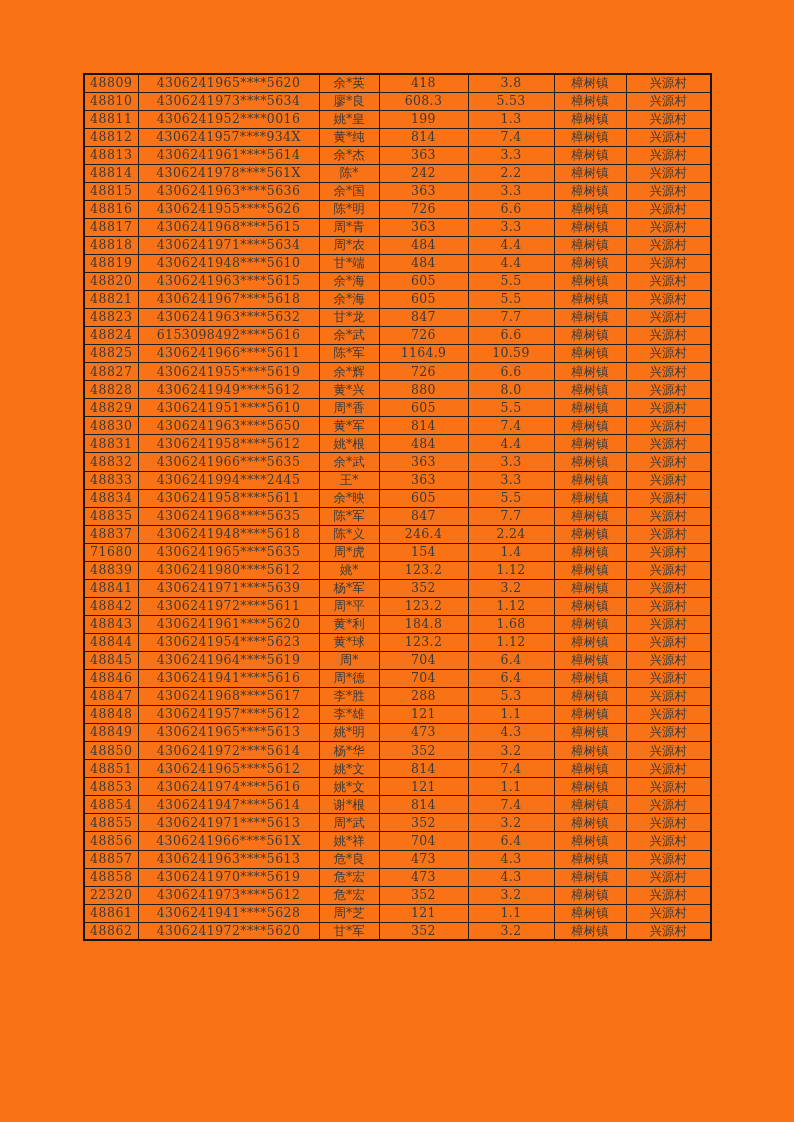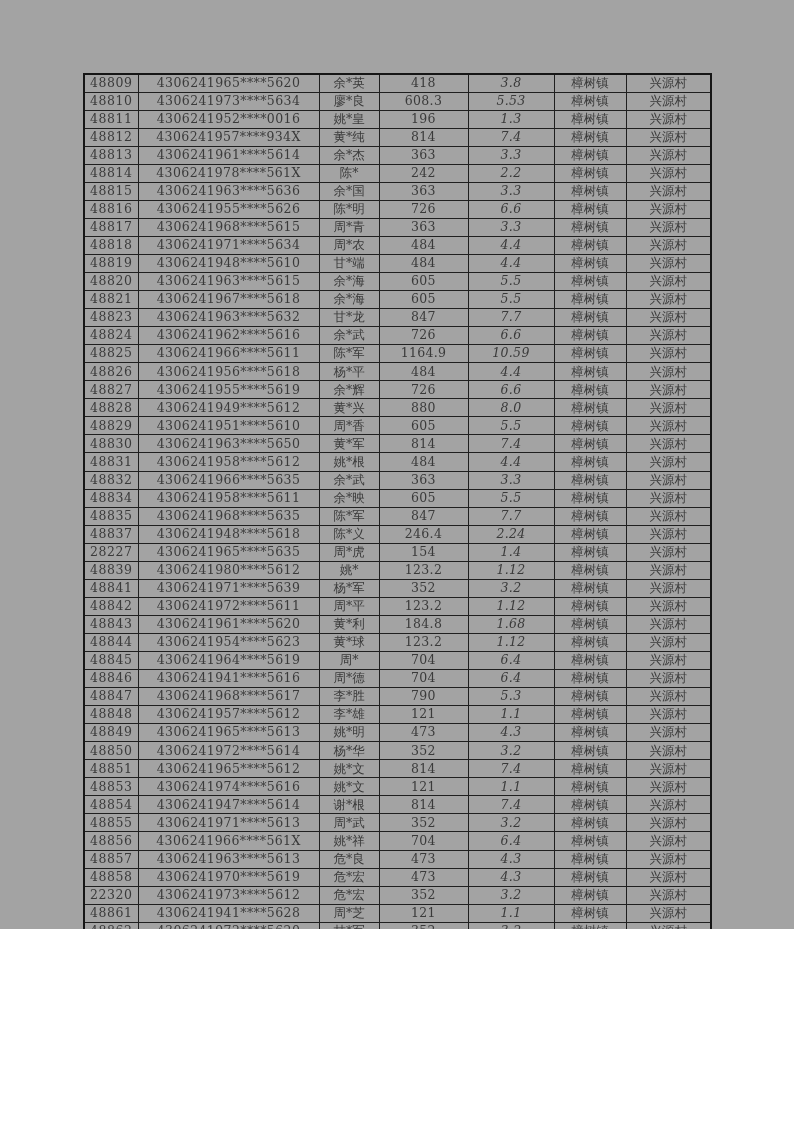--- a/index.html
+++ b/index.html
@@ -5,22 +5,22 @@
   * { margin: 0; padding: 0; box-sizing: border-box; }
   html, body {
     width: 794px;
     height: 1122px;
     background: #ffffff;
     font-family: "DejaVu Serif", "Liberation Serif", serif;
   }
   .page {
     position: relative;
     width: 794px;
-    height: 929px;
-    background: #a3a3a3;
+    height: 1122px;
+    background: #f97316;
     overflow: hidden;
   }
   table.data-table {
     position: absolute;
     left: 83px;
     top: 73px;
     width: 627px;
     border-collapse: collapse;
     table-layout: fixed;
     border: 2px solid #161616;
@@ -34,21 +34,21 @@
     font-size: 12.5px;
     line-height: 1;
     color: #3a3a3a;
     white-space: nowrap;
     overflow: hidden;
   }
   td.col-serial  { letter-spacing: 0.5px; }
   td.col-id      { letter-spacing: 0.4px; }
   td.col-name    { }
   td.col-amount  { letter-spacing: 0.3px; margin-left: 12px; }
-  td.col-area    { letter-spacing: 0.3px; font-style: italic; }
+  td.col-area    { letter-spacing: 0.3px; }
 </style>
 </head>
 <body>
 
 <div class="page">
   <table class="data-table">
     <colgroup>
       <col style="width:54px">
       <col style="width:181px">
       <col style="width:60px">
@@ -73,21 +73,21 @@
           <td class="col-name">廖*良</td>
           <td class="col-amount">608.3</td>
           <td class="col-area">5.53</td>
           <td class="col-town">樟树镇</td>
           <td class="col-village">兴源村</td>
         </tr>
         <tr>
           <td class="col-serial">48811</td>
           <td class="col-id">4306241952****0016</td>
           <td class="col-name">姚*皇</td>
-          <td class="col-amount">196</td>
+          <td class="col-amount">199</td>
           <td class="col-area">1.3</td>
           <td class="col-town">樟树镇</td>
           <td class="col-village">兴源村</td>
         </tr>
         <tr>
           <td class="col-serial">48812</td>
           <td class="col-id">4306241957****934X</td>
           <td class="col-name">黄*纯</td>
           <td class="col-amount">814</td>
           <td class="col-area">7.4</td>
@@ -179,46 +179,37 @@
           <td class="col-serial">48823</td>
           <td class="col-id">4306241963****5632</td>
           <td class="col-name">甘*龙</td>
           <td class="col-amount">847</td>
           <td class="col-area">7.7</td>
           <td class="col-town">樟树镇</td>
           <td class="col-village">兴源村</td>
         </tr>
         <tr>
           <td class="col-serial">48824</td>
-          <td class="col-id">4306241962****5616</td>
+          <td class="col-id">6153098492****5616</td>
           <td class="col-name">余*武</td>
           <td class="col-amount">726</td>
           <td class="col-area">6.6</td>
           <td class="col-town">樟树镇</td>
           <td class="col-village">兴源村</td>
         </tr>
         <tr>
           <td class="col-serial">48825</td>
           <td class="col-id">4306241966****5611</td>
           <td class="col-name">陈*军</td>
           <td class="col-amount">1164.9</td>
           <td class="col-area">10.59</td>
           <td class="col-town">樟树镇</td>
           <td class="col-village">兴源村</td>
         </tr>
         <tr>
-          <td class="col-serial">48826</td>
-          <td class="col-id">4306241956****5618</td>
-          <td class="col-name">杨*平</td>
-          <td class="col-amount">484</td>
-          <td class="col-area">4.4</td>
-          <td class="col-town">樟树镇</td>
-          <td class="col-village">兴源村</td>
-        </tr>
-        <tr>
           <td class="col-serial">48827</td>
           <td class="col-id">4306241955****5619</td>
           <td class="col-name">余*辉</td>
           <td class="col-amount">726</td>
           <td class="col-area">6.6</td>
           <td class="col-town">樟树镇</td>
           <td class="col-village">兴源村</td>
         </tr>
         <tr>
           <td class="col-serial">48828</td>
@@ -259,20 +250,29 @@
         <tr>
           <td class="col-serial">48832</td>
           <td class="col-id">4306241966****5635</td>
           <td class="col-name">余*武</td>
           <td class="col-amount">363</td>
           <td class="col-area">3.3</td>
           <td class="col-town">樟树镇</td>
           <td class="col-village">兴源村</td>
         </tr>
         <tr>
+          <td class="col-serial">48833</td>
+          <td class="col-id">4306241994****2445</td>
+          <td class="col-name">王*</td>
+          <td class="col-amount">363</td>
+          <td class="col-area">3.3</td>
+          <td class="col-town">樟树镇</td>
+          <td class="col-village">兴源村</td>
+        </tr>
+        <tr>
           <td class="col-serial">48834</td>
           <td class="col-id">4306241958****5611</td>
           <td class="col-name">余*映</td>
           <td class="col-amount">605</td>
           <td class="col-area">5.5</td>
           <td class="col-town">樟树镇</td>
           <td class="col-village">兴源村</td>
         </tr>
         <tr>
           <td class="col-serial">48835</td>
@@ -286,21 +286,21 @@
         <tr>
           <td class="col-serial">48837</td>
           <td class="col-id">4306241948****5618</td>
           <td class="col-name">陈*义</td>
           <td class="col-amount">246.4</td>
           <td class="col-area">2.24</td>
           <td class="col-town">樟树镇</td>
           <td class="col-village">兴源村</td>
         </tr>
         <tr>
-          <td class="col-serial">28227</td>
+          <td class="col-serial">71680</td>
           <td class="col-id">4306241965****5635</td>
           <td class="col-name">周*虎</td>
           <td class="col-amount">154</td>
           <td class="col-area">1.4</td>
           <td class="col-town">樟树镇</td>
           <td class="col-village">兴源村</td>
         </tr>
         <tr>
           <td class="col-serial">48839</td>
           <td class="col-id">4306241980****5612</td>
@@ -361,21 +361,21 @@
           <td class="col-name">周*德</td>
           <td class="col-amount">704</td>
           <td class="col-area">6.4</td>
           <td class="col-town">樟树镇</td>
           <td class="col-village">兴源村</td>
         </tr>
         <tr>
           <td class="col-serial">48847</td>
           <td class="col-id">4306241968****5617</td>
           <td class="col-name">李*胜</td>
-          <td class="col-amount">790</td>
+          <td class="col-amount">288</td>
           <td class="col-area">5.3</td>
           <td class="col-town">樟树镇</td>
           <td class="col-village">兴源村</td>
         </tr>
         <tr>
           <td class="col-serial">48848</td>
           <td class="col-id">4306241957****5612</td>
           <td class="col-name">李*雄</td>
           <td class="col-amount">121</td>
           <td class="col-area">1.1</td>

